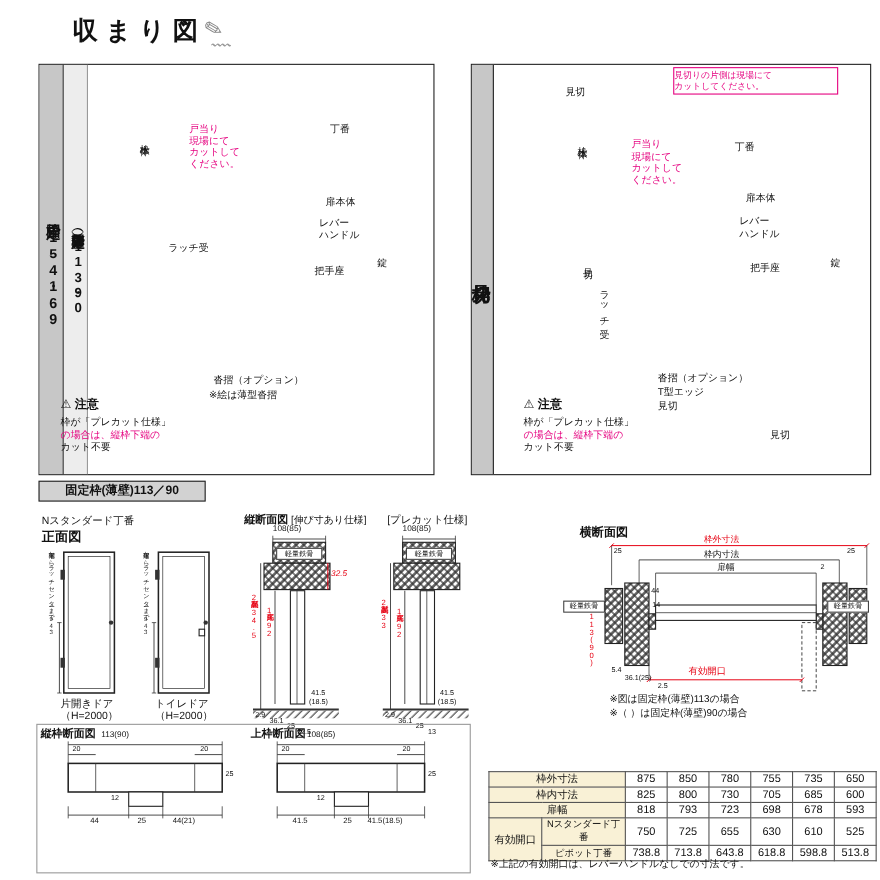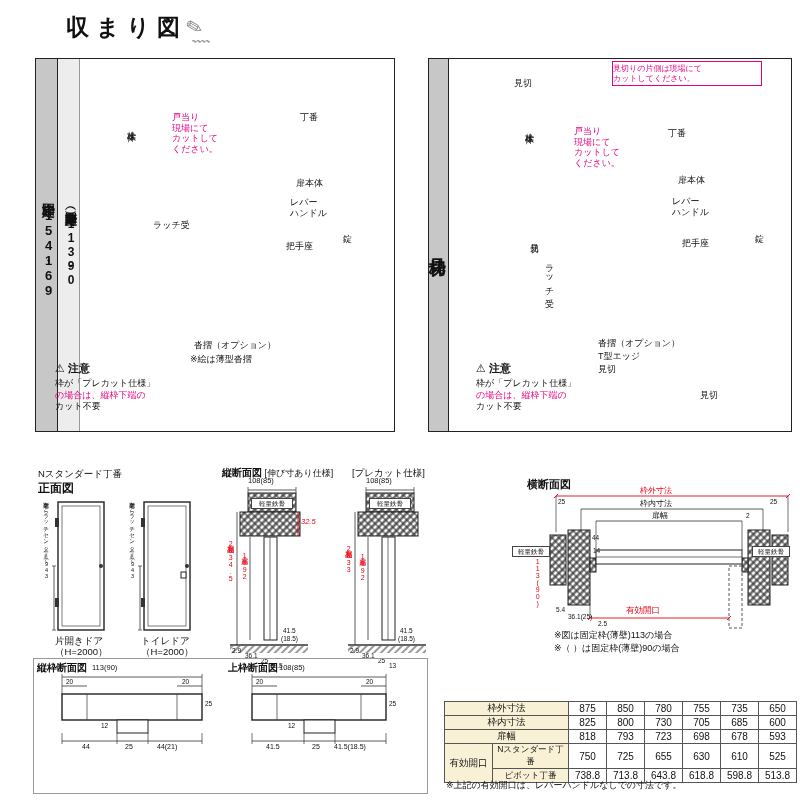--- a/index.html
+++ b/index.html
@@ -330,20 +330,21 @@
   <div class="t" style="left:476px; top:362px; font-size:11px;">
     <span>⚠</span>
     <span class="b">注意</span>
   </div>
   <div class="t" style="left:476px; top:378px; line-height:11.5px;">
     <div>枠が「プレカット仕様」</div>
     <div class="pink">の場合は、縦枠下端の</div>
     <div>カット不要</div>
   </div>
 
+  <div class="sechdr" style="left:35px; top:437px; width:152px; height:19px;">固定枠(薄壁)113／90</div>
 
   <div class="t" style="left:38px; top:468px; font-size:9.5px;">Nスタンダード丁番</div>
   <div class="t b" style="left:38px; top:481px; font-size:12px;">正面図</div>
   <div class="t v" style="left:43px; top:498px; font-size:5.5px; letter-spacing:0;">扉下端からラッチセンターまで943</div>
   <div class="t v" style="left:129px; top:498px; font-size:5.5px; letter-spacing:0;">扉下端からラッチセンターまで943</div>
   <div class="t c" style="left:55px; top:635px; width:52px; font-size:9.5px;">片開きドア</div>
   <div class="t c" style="left:55px; top:646px; width:52px; font-size:9.5px;">（H=2000）</div>
   <div class="t c" style="left:141px; top:635px; width:52px; font-size:9.5px;">トイレドア</div>
   <div class="t c" style="left:141px; top:646px; width:52px; font-size:9.5px;">（H=2000）</div>
 

